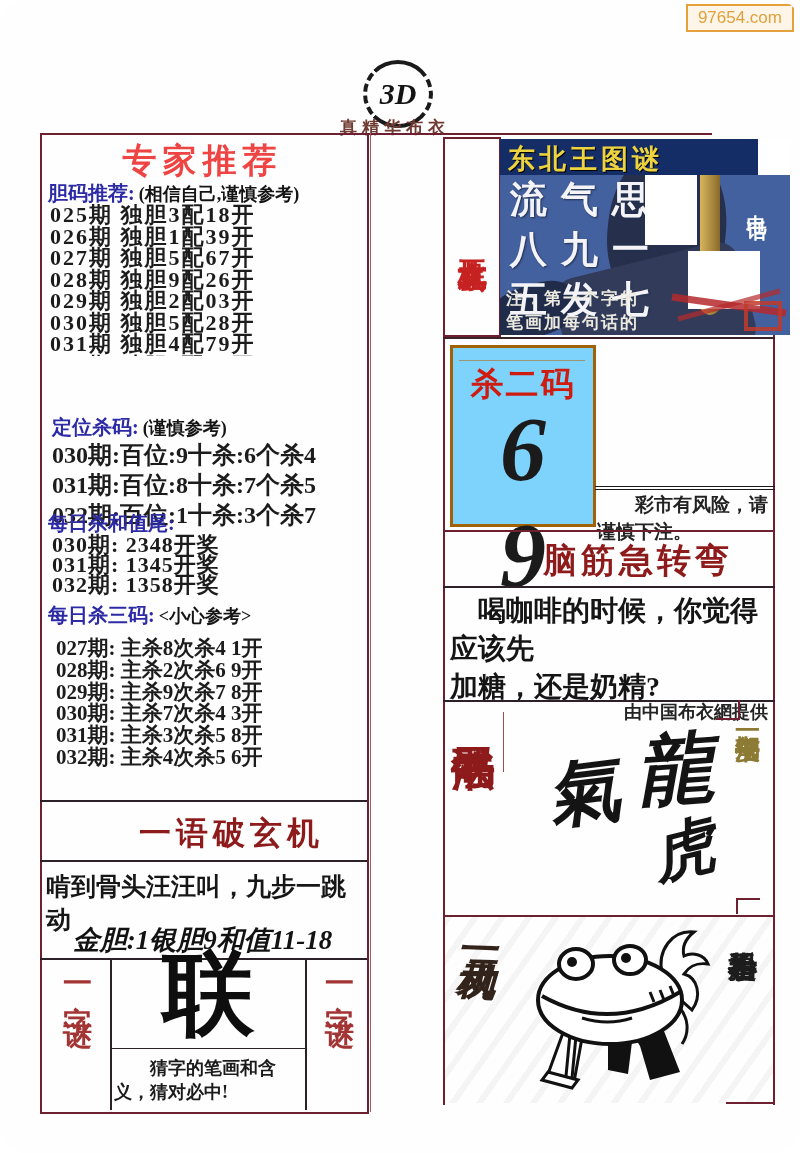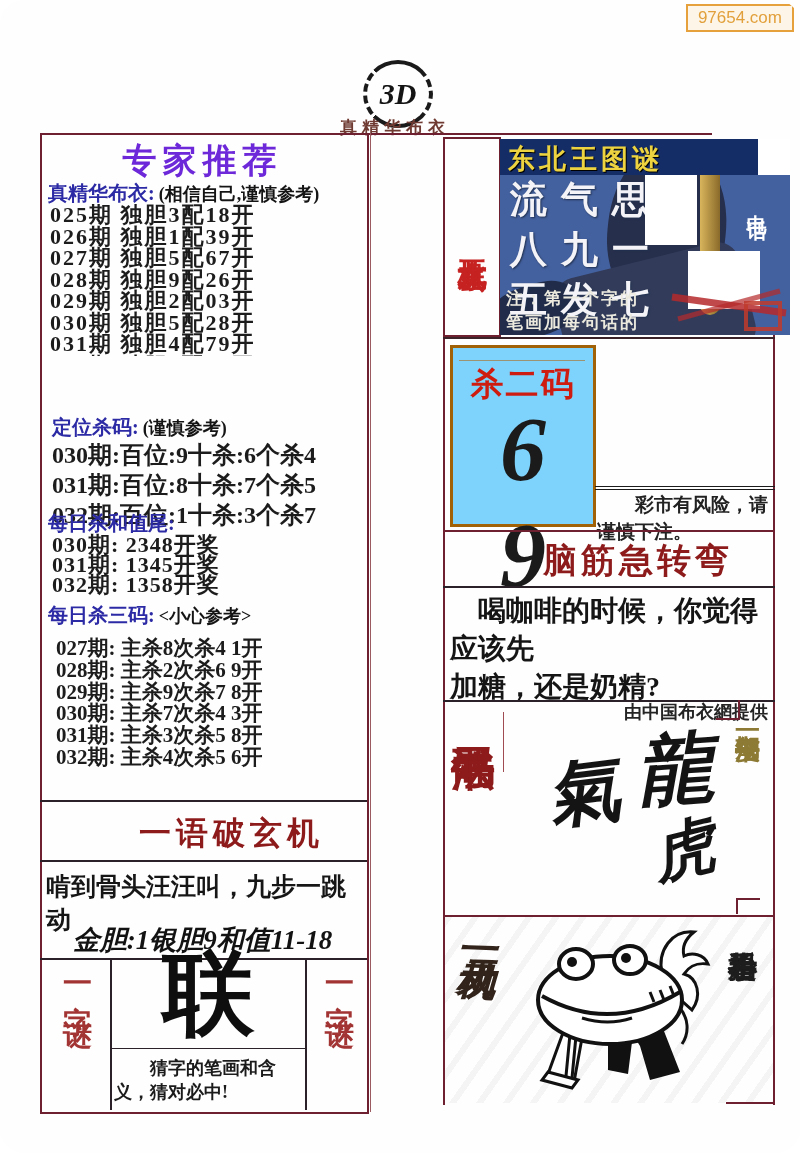--- a/index.html
+++ b/index.html
@@ -13,21 +13,21 @@
   .badge{position:absolute;right:6px;top:4px;border:2px solid #e6a13c;background:#fdf6e8;
          color:#e2a03c;font-size:17px;padding:2px 10px;font-family:"Liberation Sans",sans-serif;}
   
   .logo{position:absolute;left:363px;top:60px;width:62px;height:60px;border:4px solid #1a1a1a;
         border-radius:50%;display:flex;align-items:center;justify-content:center;
         font-weight:bold;font-size:30px;font-style:italic;color:#141414;
         border-left-style:dashed;border-right-style:dashed;}
   .masthead-title{position:absolute;left:300px;top:116px;width:190px;text-align:center;
         color:#6f3a32;font-weight:bold;font-size:17px;letter-spacing:5px;}
   
-  .h-red{color:#6d28d9;font-weight:bold;font-size:34px;letter-spacing:6px;text-align:center;}
+  .h-red{color:#ef4444;font-weight:bold;font-size:34px;letter-spacing:6px;text-align:center;}
   .lbl-blue{color:#2c2ba5;font-weight:bold;font-size:20px;}
   .note-black{color:#141414;font-weight:bold;font-size:18px;}
   .rows{font-weight:bold;color:#1c1c1c;}
   .rows div{white-space:nowrap;}
   .h-maroon{color:#8e1b1b;font-weight:bold;text-align:center;padding-left:29px;}
   .vert{writing-mode:vertical-rl;text-orientation:upright;}
   
   .navbox{position:absolute;left:443px;top:137px;width:54px;height:196px;border:2px solid #6f2030;
           display:flex;align-items:center;justify-content:center;}
   .navbox span{color:#c62222;font-weight:bold;font-size:29px;line-height:1.15;}
@@ -71,21 +71,21 @@
   <div class="logo">3D</div>
   <div class="masthead-title">真精华布衣</div>
 
   <div class="hline" style="left:40px;top:133px;width:672px;"></div>
 
   <div class="abs" style="left:40px;top:133px;width:325px;height:977px;border:2px solid #6f2030;"></div>
   <div class="vline" style="left:370px;top:133px;height:979px;width:1px;background:#9a5a60;"></div>
 
   <div class="abs h-red" style="left:42px;top:138px;width:321px;">专家推荐</div>
   <div class="abs" style="left:48px;top:180px;width:315px;white-space:nowrap;">
-    <span class="lbl-blue">真精华布衣:</span>
+    <span class="lbl-blue">胆码推荐:</span>
     <span class="note-black">(相信自己,谨慎参考)</span>
   </div>
   <div class="abs rows" style="left:50px;top:204px;width:310px;height:152px;overflow:hidden;font-size:22px;line-height:21.5px;letter-spacing:2px;">
     <div>025期  独胆3配18开</div>
     <div>026期  独胆1配39开</div>
     <div>027期  独胆5配67开</div>
     <div>028期  独胆9配26开</div>
     <div>029期  独胆2配03开</div>
     <div>030期  独胆5配28开</div>
     <div>031期  独胆4配79开</div>

